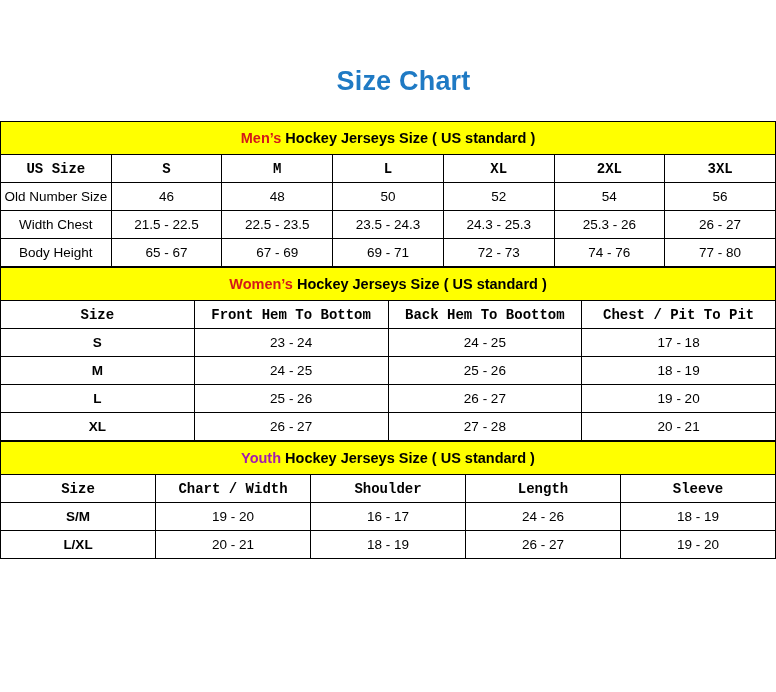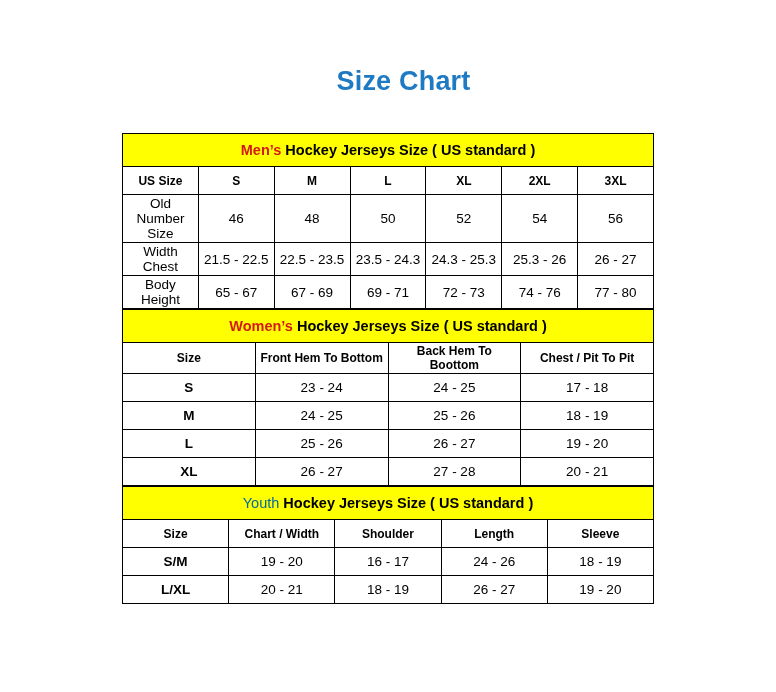--- a/index.html
+++ b/index.html
@@ -23,22 +23,22 @@
   .chart-title {
     text-align: center;
     color: #1f7ac4;
     font-size: 27px;
     font-weight: bold;
     padding-top: 66px;
     letter-spacing: 0.2px;
     padding-left: 31px;
   }
   .tables-wrap {
-    margin: 12px auto;
-    width: 532px;
+    margin: 0 auto;
+    width: 776px;
     padding-top: 24px;
   }
   table {
     border-collapse: collapse;
     width: 100%;
     table-layout: fixed;
   }
   td {
     border: 1px solid #000000;
     font-size: 13.5px;
@@ -48,25 +48,26 @@
     background: #ffffff;
   }
   tr.section-head td {
     background: #ffff00;
     font-size: 14.5px;
     height: 30px;
     font-weight: normal;
   }
   .hl-men { color: #d41919; font-weight: bold; }
   .hl-women { color: #d41919; font-weight: bold; }
-  .hl-youth { color: #0369a1; font-weight: normal; }
+  .hl-youth { color: #a21caf; font-weight: bold; }
   .sec-rest { color: #000000; font-weight: bold; }
   tr.col-head td {
     font-weight: bold;
-    font-size: 12px;
+    font-size: 14px;
+    font-family: Liberation Mono, monospace;
   }
   td.rowlabel {
     font-weight: normal;
   }
   tr.col-head td.rowlabel, td.sizecell {
     font-weight: bold;
   }
   .men-col-label { width: 148px; }
   .women-col-label { width: 108px; }
   .youth-col-label { width: 108px; }

